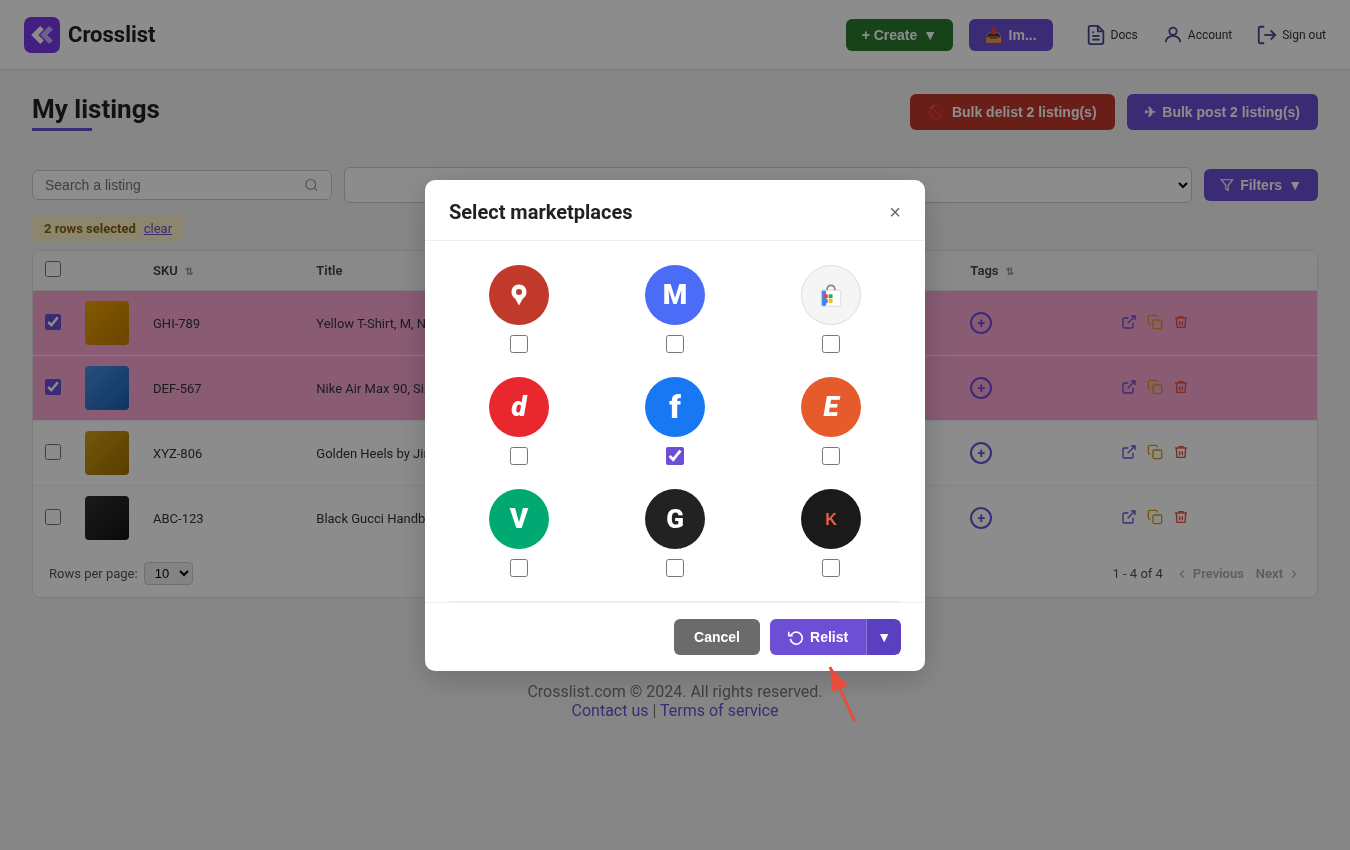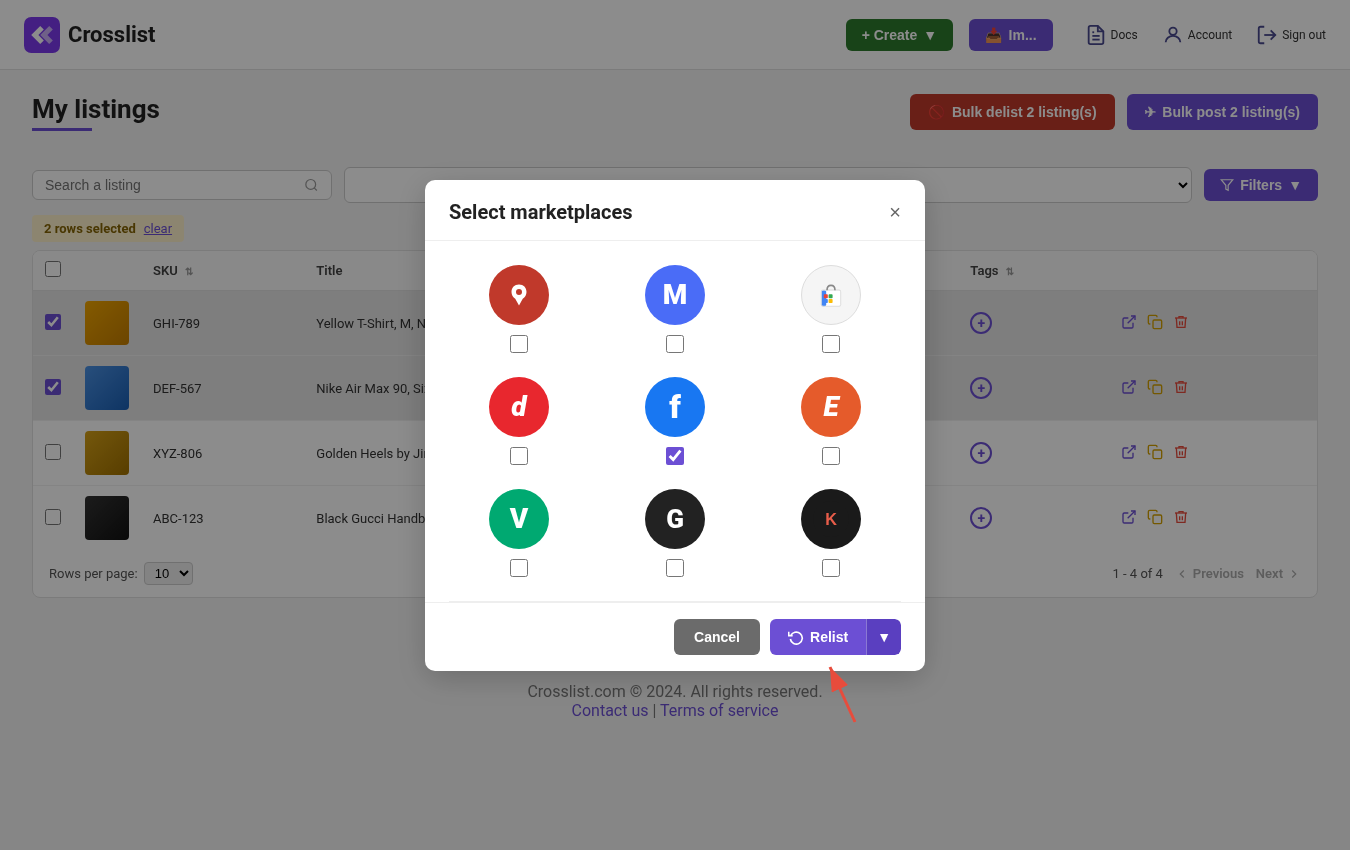--- a/index.html
+++ b/index.html
@@ -38,21 +38,21 @@
     .selected-count { font-weight: 700; color: #856404; }
     .clear-link { color: #6c4fd4; cursor: pointer; text-decoration: underline; font-size: 13px; }
 
     
     .table-wrapper { background: #fff; border-radius: 8px; border: 1px solid #e0e0e0; overflow: hidden; }
     table { width: 100%; border-collapse: collapse; font-size: 13px; }
     thead { background: #f9f9f9; }
     th { padding: 10px 12px; text-align: left; font-weight: 600; color: #444; border-bottom: 1px solid #e0e0e0; white-space: nowrap; }
     td { padding: 10px 12px; border-bottom: 1px solid #f0f0f0; color: #333; vertical-align: middle; }
     tr:last-child td { border-bottom: none; }
-    .row-selected { background: #e5e5e5; }
+    .row-selected { background: #f9a8d4; }
     .thumb { width: 44px; height: 44px; border-radius: 4px; object-fit: cover; background: #ddd; }
     .thumb-yellow { background: linear-gradient(135deg, #f0a500, #e07000); }
     .thumb-blue { background: linear-gradient(135deg, #4a90e2, #1a5fb4); }
     .thumb-gold { background: linear-gradient(135deg, #d4a017, #a07000); }
     .thumb-dark { background: linear-gradient(135deg, #333, #111); }
     .marketplace-icon { width: 28px; height: 28px; border-radius: 50%; display: inline-flex; align-items: center; justify-content: center; color: #fff; font-weight: 700; font-size: 13px; }
     .fb-icon { background: #1877f2; }
     .action-icons { display: flex; gap: 6px; align-items: center; }
     .icon-btn { background: none; border: none; cursor: pointer; padding: 2px; }
     .add-icon { width: 22px; height: 22px; border-radius: 50%; border: 2px solid #6c4fd4; color: #6c4fd4; display: inline-flex; align-items: center; justify-content: center; font-size: 14px; font-weight: 700; cursor: pointer; }

